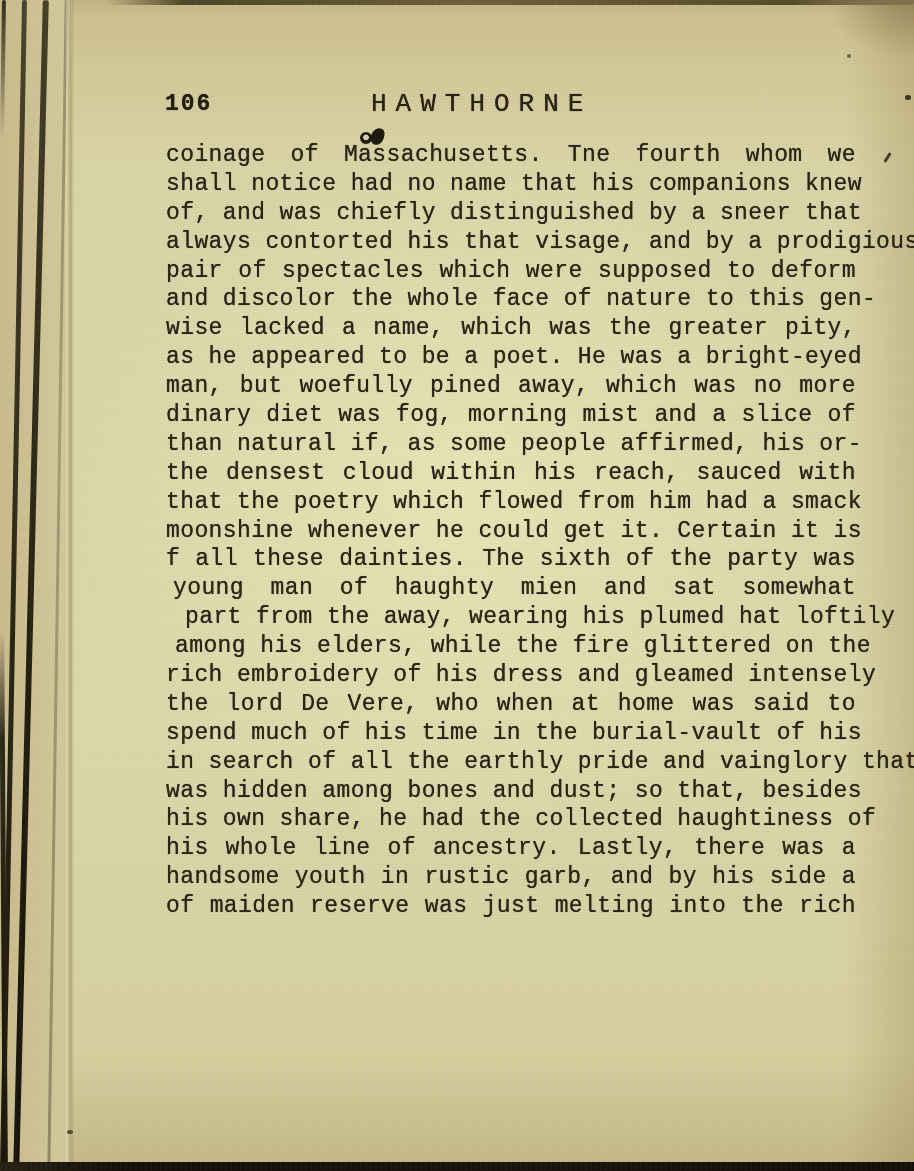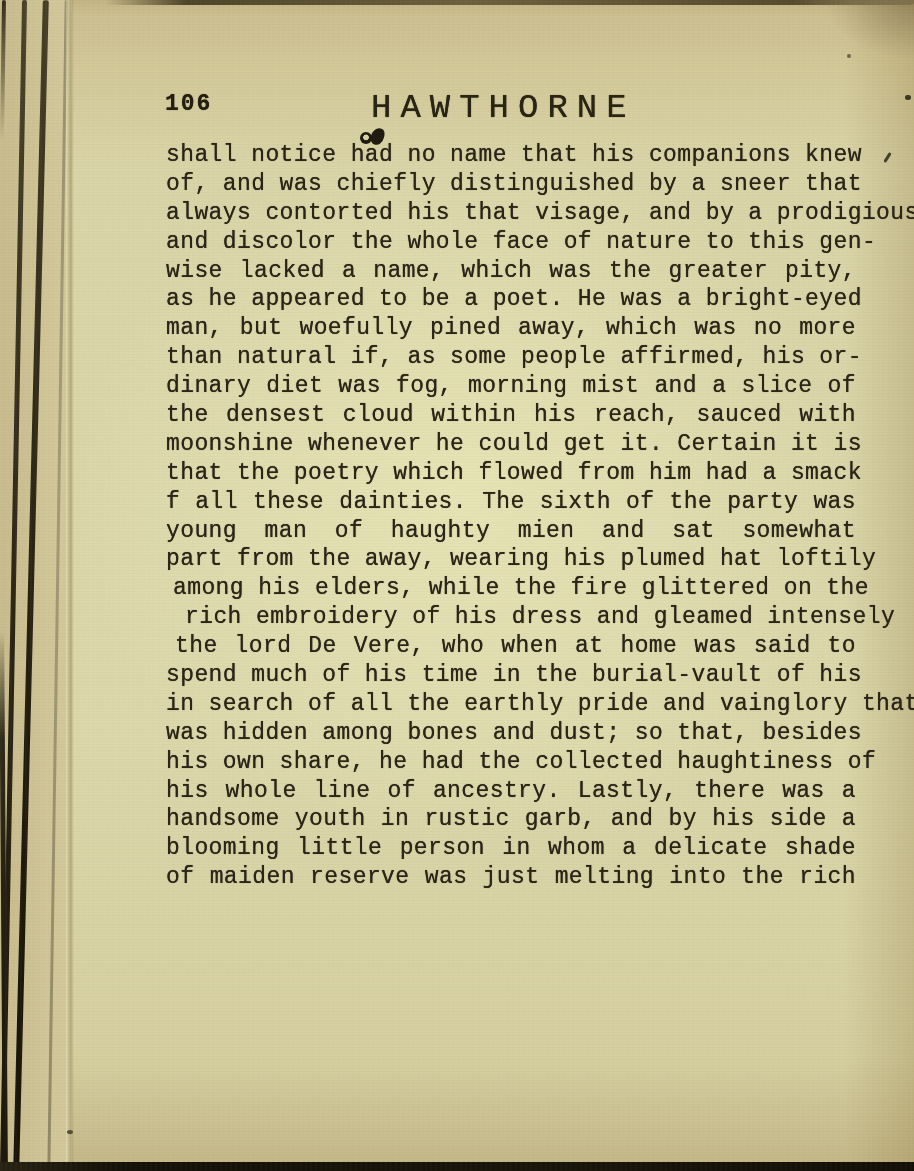--- a/index.html
+++ b/index.html
@@ -61,21 +61,21 @@
     background: linear-gradient(90deg, #262113 0px, #131008 120px, #17140b 60%, #110f07); }
 
   
   .header-number {
     position: absolute; left: 165px; top: 91px;
     font-size: 23px; font-weight: 700; letter-spacing: 2px;
     color: #241f12; text-shadow: 0 0 0.7px currentColor;
   }
   .header-title {
     position: absolute; left: 371px; top: 89px;
-    font-size: 34px; font-weight: 400; letter-spacing: 9px;
+    font-size: 26px; font-weight: 400; letter-spacing: 9px;
     color: #2a2415; text-shadow: 0 0 0.8px currentColor;
   }
 
   .ink-blot { position: absolute; left: 360px; top: 127px; width: 27px; height: 21px; }
   .ink-blot::before { content: ""; position: absolute; left: 0; top: 5px; width: 12px; height: 12px;
     border-radius: 50%;
     background: radial-gradient(circle at 50% 45%, #d6d2a4 0 2.5px, #1f1b10 3.2px); }
   .ink-blot::after { content: ""; position: absolute; left: 11px; top: 1px; width: 13px; height: 17px;
     border-radius: 62% 38% 55% 45%; transform: rotate(14deg); background: #1f1b10; }
 
@@ -121,45 +121,46 @@
   <div class="shade-corner-tr"></div>
   <div class="top-shadow"></div>
   <div class="bottom-shadow"></div>
   <div class="grain"></div>
 
   <div class="header-number">106</div>
   <div class="header-title">HAWTHORNE</div>
   <div class="ink-blot"></div>
 
   <div class="body-text">
+    <div class="line">coinage of Massachusetts. Tne fourth whom we</div>
     <div class="line">shall notice had no name that his companions knew</div>
     <div class="line">of, and was chiefly distinguished by a sneer that</div>
     <div class="line">always contorted his that visage, and by a prodigious</div>
+    <div class="line">pair of spectacles which were supposed to deform</div>
     <div class="line">and discolor the whole face of nature to this gen-</div>
     <div class="line">wise lacked a name, which was the greater pity,</div>
     <div class="line">as he appeared to be a poet. He was a bright-eyed</div>
     <div class="line">man, but woefully pined away, which was no more</div>
+    <div class="line">dinary diet was fog, morning mist and a slice of</div>
     <div class="line">than natural if, as some people affirmed, his or-</div>
-    <div class="line">dinary diet was fog, morning mist and a slice of</div>
     <div class="line">the densest cloud within his reach, sauced with</div>
+    <div class="line">that the poetry which flowed from him had a smack</div>
     <div class="line">moonshine whenever he could get it. Certain it is</div>
-    <div class="line">that the poetry which flowed from him had a smack</div>
     <div class="line">f all these dainties. The sixth of the party was</div>
     <div class="line">young man of haughty mien and sat somewhat</div>
     <div class="line">part from the away, wearing his plumed hat loftily</div>
     <div class="line">among his elders, while the fire glittered on the</div>
     <div class="line">rich embroidery of his dress and gleamed intensely</div>
     <div class="line">the lord De Vere, who when at home was said to</div>
     <div class="line">spend much of his time in the burial-vault of his</div>
     <div class="line">in search of all the earthly pride and vainglory that</div>
     <div class="line">was hidden among bones and dust; so that, besides</div>
     <div class="line">his own share, he had the collected haughtiness of</div>
     <div class="line">his whole line of ancestry. Lastly, there was a</div>
     <div class="line">handsome youth in rustic garb, and by his side a</div>
-    <div class="line">blooming little person in whom a delicate shade</div>
     <div class="line">of maiden reserve was just melting into the rich</div>
   </div>
 
   <div class="tick"></div>
   <div class="speck-a"></div>
   <div class="speck-b"></div>
   <div class="speck-c"></div>
 
 </div>
 

